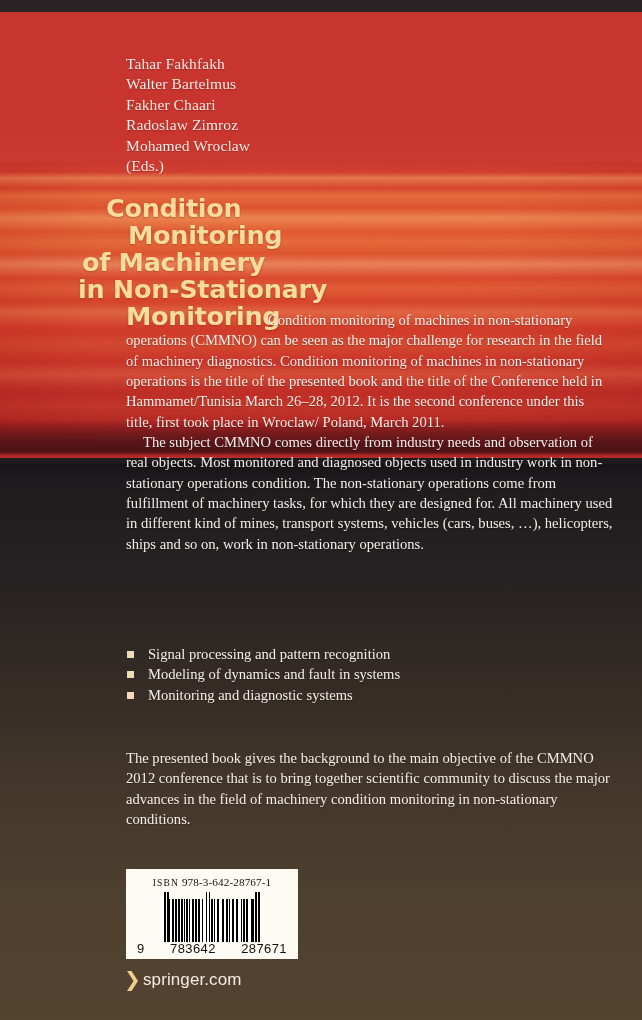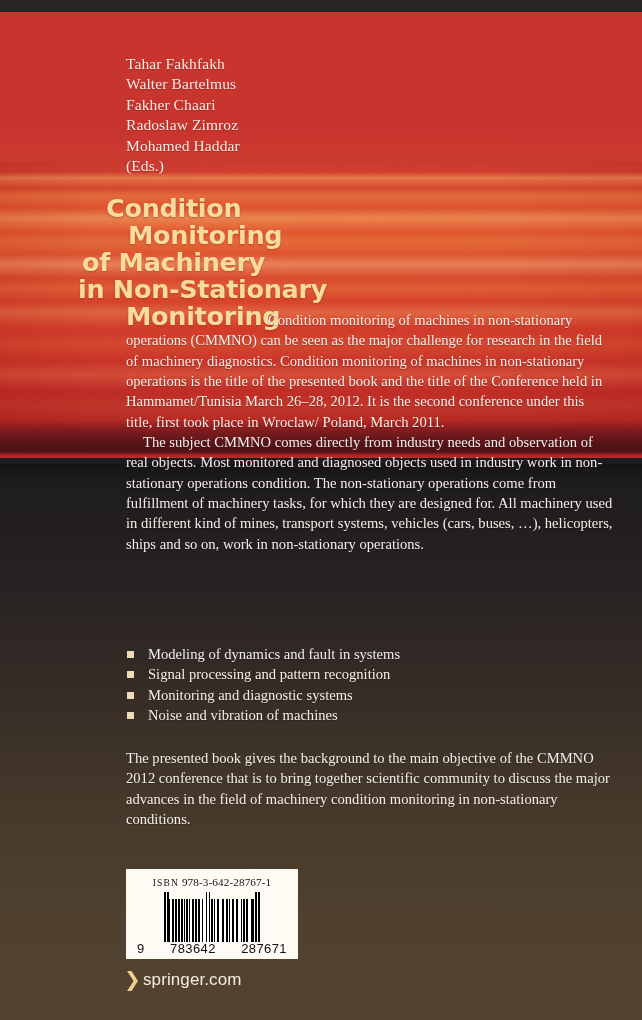--- a/index.html
+++ b/index.html
@@ -235,43 +235,42 @@
   <div class="bg-lower"></div>
   <div class="horizon-dark"></div>
 
   <div class="content">
 
     <div class="editors">
       <div>Tahar Fakhfakh</div>
       <div>Walter Bartelmus</div>
       <div>Fakher Chaari</div>
       <div>Radoslaw Zimroz</div>
-      <div>Mohamed Haddar</div>
+      <div>Mohamed Wroclaw</div>
       <div>(Eds.)</div>
     </div>
 
     <div class="title">
       <span class="t-line t1">Condition</span>
       <span class="t-line t2">Monitoring</span>
       <span class="t-line t3">of Machinery</span>
       <span class="t-line t4">in Non-Stationary</span>
       <span class="t-line t5">Monitoring</span>
     </div>
 
     <div class="body-text">
       <p class="first-par">Condition monitoring of machines in non-stationary operations (CMMNO) can be seen as the major challenge for research in the field of machinery diagnostics. Condition monitoring of machines in non-stationary operations is the title of the presented book and the title of the Conference held in Hammamet/Tunisia March 26–28, 2012. It is the second conference under this title, first took place in Wroclaw/ Poland,  March 2011.</p>
       <p class="p-indent">The subject CMMNO comes directly from industry needs and observation of real objects. Most monitored and diagnosed objects used in industry work in non-stationary operations condition. The non-stationary operations come from fulfillment of machinery tasks, for which they are designed for. All machinery used in different kind of mines, transport systems, vehicles (cars, buses, …), helicopters, ships and so on, work in non-stationary operations.</p>
     </div>
 
     <ul class="bullets">
       <li><span class="sq"></span></li>
+      <li><span class="sq"></span><span>Signal processing and pattern recognition</span></li>
       <li><span class="sq"></span><span>Modeling of dynamics and fault in systems</span></li>
-      <li><span class="sq"></span><span>Signal processing and pattern recognition</span></li>
       <li><span class="sq"></span><span>Monitoring and diagnostic systems</span></li>
-      <li><span class="sq"></span><span>Noise and vibration of machines</span></li>
     </ul>
 
     <div class="closing">
       <p>The presented book gives the background to the main objective of the CMMNO 2012 conference that is to bring together scientific community to discuss the major advances in the field of machinery condition monitoring in non-stationary conditions.</p>
     </div>
 
     <div class="barcode-box">
       <div class="isbn-text">
         <span class="pre">ISBN</span>
         <span>978-3-642-28767-1</span>

